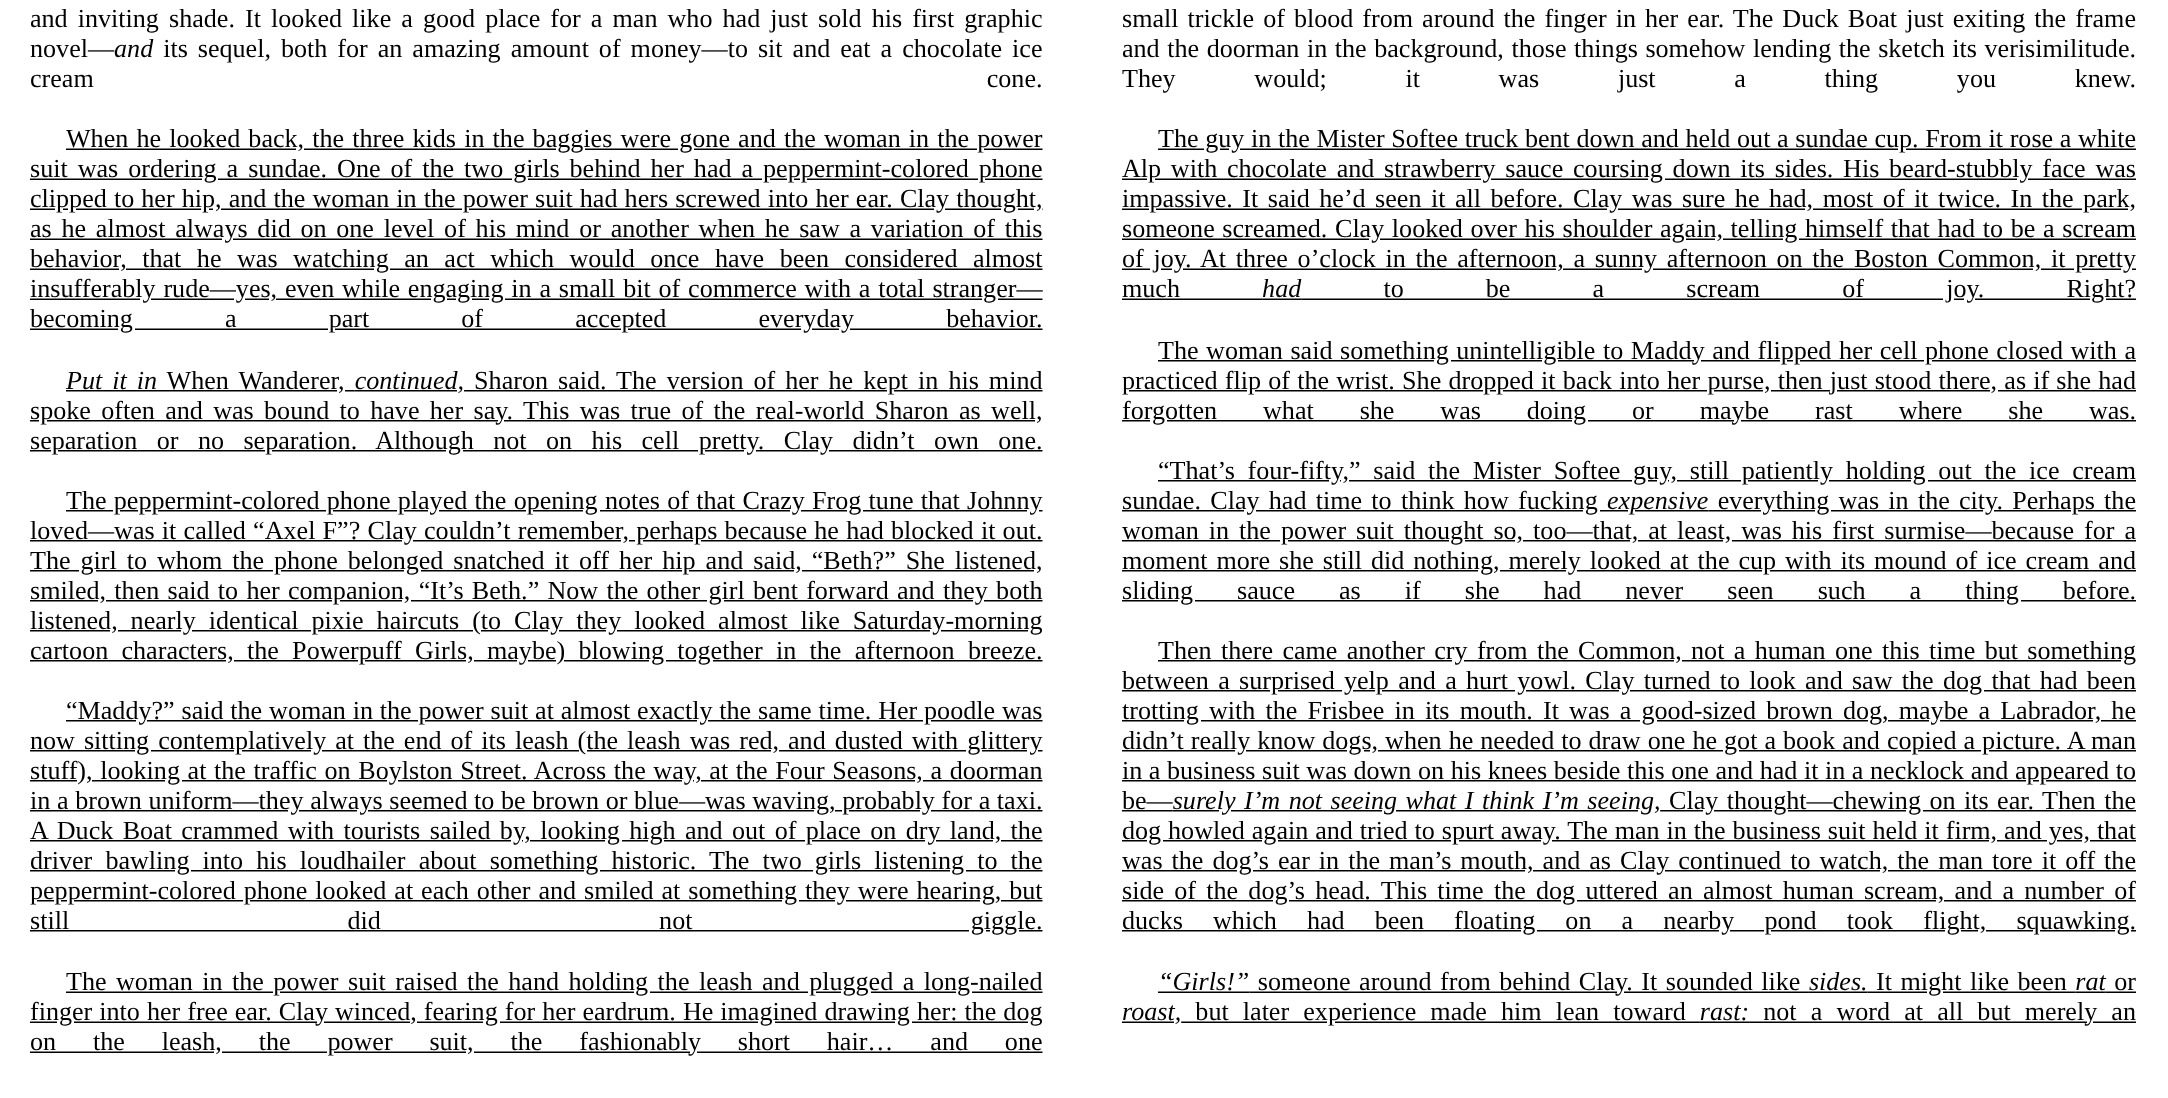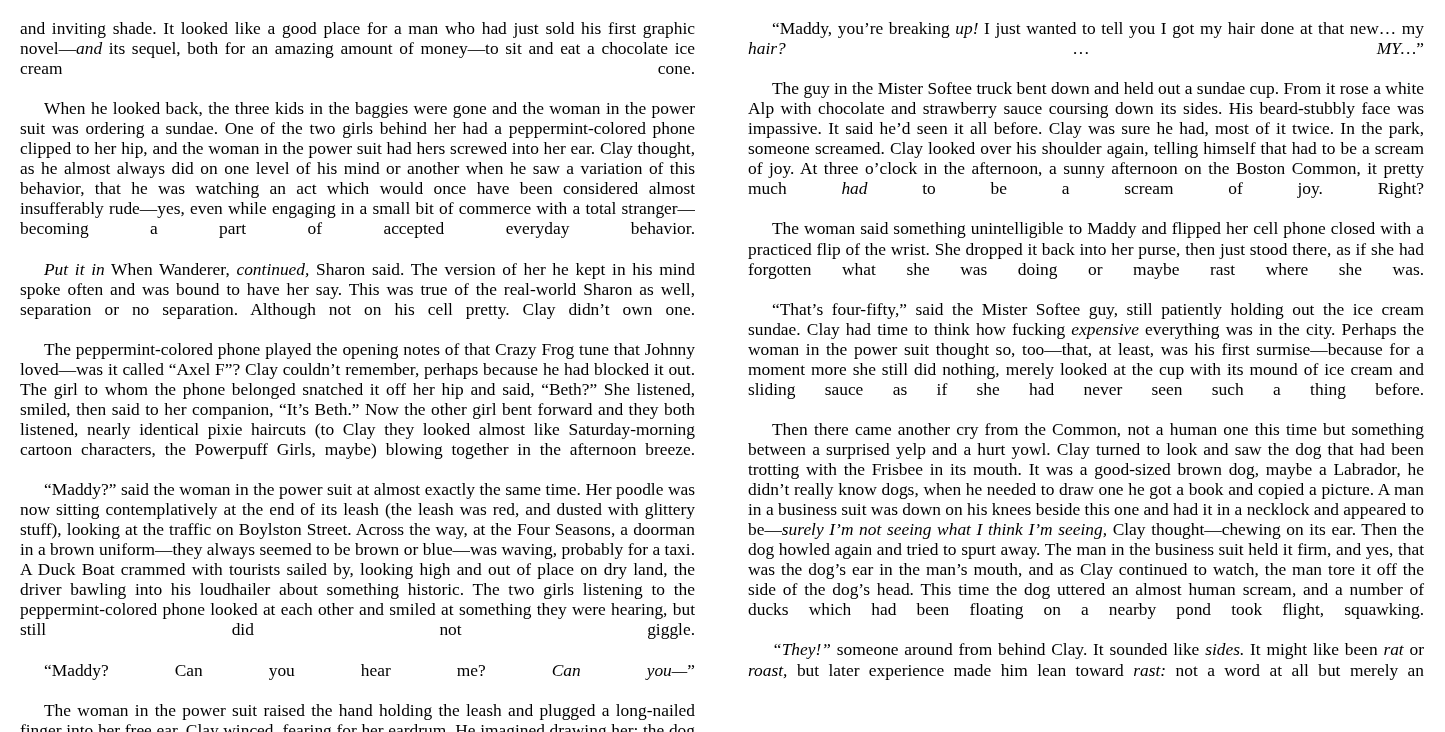--- a/index.html
+++ b/index.html
@@ -12,21 +12,21 @@
     height: 732px;
     overflow: hidden;
     font-family: "Liberation Serif", "DejaVu Serif", serif;
     color: #000000;
   }
   .page {
     position: relative;
     width: 1445px;
     height: 528px;
     box-sizing: border-box;
-    padding: 18px 21px 0 20px;
+    padding: 2px 21px 0 20px;
   }
   .columns {
     display: flex;
     flex-direction: row;
     align-items: flex-start;
     gap: 53px;
   }
   .column {
     width: 675px;
     flex: 0 0 675px;
@@ -41,20 +41,21 @@
     line-height: 20.05px;
     text-align: justify;
     text-justify: inter-word;
     hyphens: none;
     -webkit-hyphens: none;
     letter-spacing: 0;
     word-spacing: 0;
   }
   p.indent {
     text-indent: 24px;
+    text-decoration: underline;
   }
   p.cont {
     text-indent: 0;
   }
   em, i {
     font-style: italic;
   }
   
   p::after {
     content: "";
@@ -66,25 +67,24 @@
 <body>
 
 <div class="page">
   <div class="columns">
     <div class="column" id="col-left">
         <p class="cont"><span>and inviting shade. It looked like a good place for a man who had just sold his first graphic novel</span><span>—</span><em>and</em><span> its sequel, both for an amazing amount of money—to sit and eat a chocolate ice cream cone.</span></p>
         <p class="indent"><span>When he looked back, the three kids in the baggies were gone and the woman in the power suit was ordering a sundae. One of the two girls behind her had a peppermint-colored phone clipped to her hip, and the woman in the power suit had hers screwed into her ear. Clay thought, as he almost always did on one level of his mind or another when he saw a variation of this behavior, that he was watching an act which would once have been considered almost insufferably rude—yes, even while engaging in a small bit of commerce with a total stranger—becoming a part of accepted everyday behavior.</span></p>
         <p class="indent"><em>Put it in</em><span> When Wanderer, </span><em>continued,</em><span> Sharon said. The version of her he kept in his mind spoke often and was bound to have her say. This was true of the real-world Sharon as well, separation or no separation. Although not on his cell pretty. Clay didn’t own one.</span></p>
         <p class="indent"><span>The peppermint-colored phone played the opening notes of that Crazy Frog tune that Johnny loved—was it called “Axel F”? Clay couldn’t remember, perhaps because he had blocked it out. The girl to whom the phone belonged snatched it off her hip and said, “Beth?” She listened, smiled, then said to her companion, “It’s Beth.” Now the other girl bent forward and they both listened, nearly identical pixie haircuts (to Clay they looked almost like Saturday-morning cartoon characters, the Powerpuff Girls, maybe) blowing together in the afternoon breeze.</span></p>
         <p class="indent"><span>“Maddy?” said the woman in the power suit at almost exactly the same time. Her poodle was now sitting contemplatively at the end of its leash (the leash was red, and dusted with glittery stuff), looking at the traffic on Boylston Street. Across the way, at the Four Seasons, a doorman in a brown uniform—they always seemed to be brown or blue—was waving, probably for a taxi. A Duck Boat crammed with tourists sailed by, looking high and out of place on dry land, the driver bawling into his loudhailer about something historic. The two girls listening to the peppermint-colored phone looked at each other and smiled at something they were hearing, but still did not giggle.</span></p>
-        <p class="indent"><span>“Maddy? Can you hear me? </span><em>Can you—</em><span>”</span></p>
         <p class="indent"><span>The woman in the power suit raised the hand holding the leash and plugged a long-nailed finger into her free ear. Clay winced, fearing for her eardrum. He imagined drawing her: the dog on the leash, the power suit, the fashionably short hair… and one</span></p>
       </div>
     <div class="column column-right" id="col-right">
-        <p class="indent"><span>“Maddy, you’re breaking </span><em>up!</em><span> I just wanted to tell you I got my hair done at that new… my </span><em>hair? … MY…</em><span>”</span></p>
+        <p class="cont"><span>small trickle of blood from around the finger in her ear. The Duck Boat just exiting the frame and the doorman in the background, those things somehow lending the sketch its verisimilitude. They would; it was just a thing you knew.</span></p>
         <p class="indent"><span>The guy in the Mister Softee truck bent down and held out a sundae cup. From it rose a white Alp with chocolate and strawberry sauce coursing down its sides. His beard-stubbly face was impassive. It said he’d seen it all before. Clay was sure he had, most of it twice. In the park, someone screamed. Clay looked over his shoulder again, telling himself that had to be a scream of joy. At three o’clock in the afternoon, a sunny afternoon on the Boston Common, it pretty much </span><em>had</em><span> to be a scream of joy. Right?</span></p>
         <p class="indent"><span>The woman said something unintelligible to Maddy and flipped her cell phone closed with a practiced flip of the wrist. She dropped it back into her purse, then just stood there, as if she had forgotten what she was doing or maybe rast where she was.</span></p>
         <p class="indent"><span>“That’s four-fifty,” said the Mister Softee guy, still patiently holding out the ice cream sundae. Clay had time to think how fucking </span><em>expensive</em><span> everything was in the city. Perhaps the woman in the power suit thought so, too—that, at least, was his first surmise—because for a moment more she still did nothing, merely looked at the cup with its mound of ice cream and sliding sauce as if she had never seen such a thing before.</span></p>
         <p class="indent"><span>Then there came another cry from the Common, not a human one this time but something between a surprised yelp and a hurt yowl. Clay turned to look and saw the dog that had been trotting with the Frisbee in its mouth. It was a good-sized brown dog, maybe a Labrador, he didn’t really know dogs, when he needed to draw one he got a book and copied a picture. A man in a business suit was down on his knees beside this one and had it in a necklock and appeared to be—</span><em>surely I’m not seeing what I think I’m seeing,</em><span> Clay thought—chewing on its ear. Then the dog howled again and tried to spurt away. The man in the business suit held it firm, and yes, that was the dog’s ear in the man’s mouth, and as Clay continued to watch, the man tore it off the side of the dog’s head. This time the dog uttered an almost human scream, and a number of ducks which had been floating on a nearby pond took flight, squawking.</span></p>
-        <p class="indent"><em>“They!”</em><span> someone around from behind Clay. It sounded like </span><em>sides.</em><span> It might like been </span><em>rat</em><span> or </span><em>roast,</em><span> but later experience made him lean toward </span><em>rast:</em><span> not a word at all but merely an</span></p>
+        <p class="indent"><em>“Girls!”</em><span> someone around from behind Clay. It sounded like </span><em>sides.</em><span> It might like been </span><em>rat</em><span> or </span><em>roast,</em><span> but later experience made him lean toward </span><em>rast:</em><span> not a word at all but merely an</span></p>
       </div>
   </div>
 </div>
 
 </body></html>

